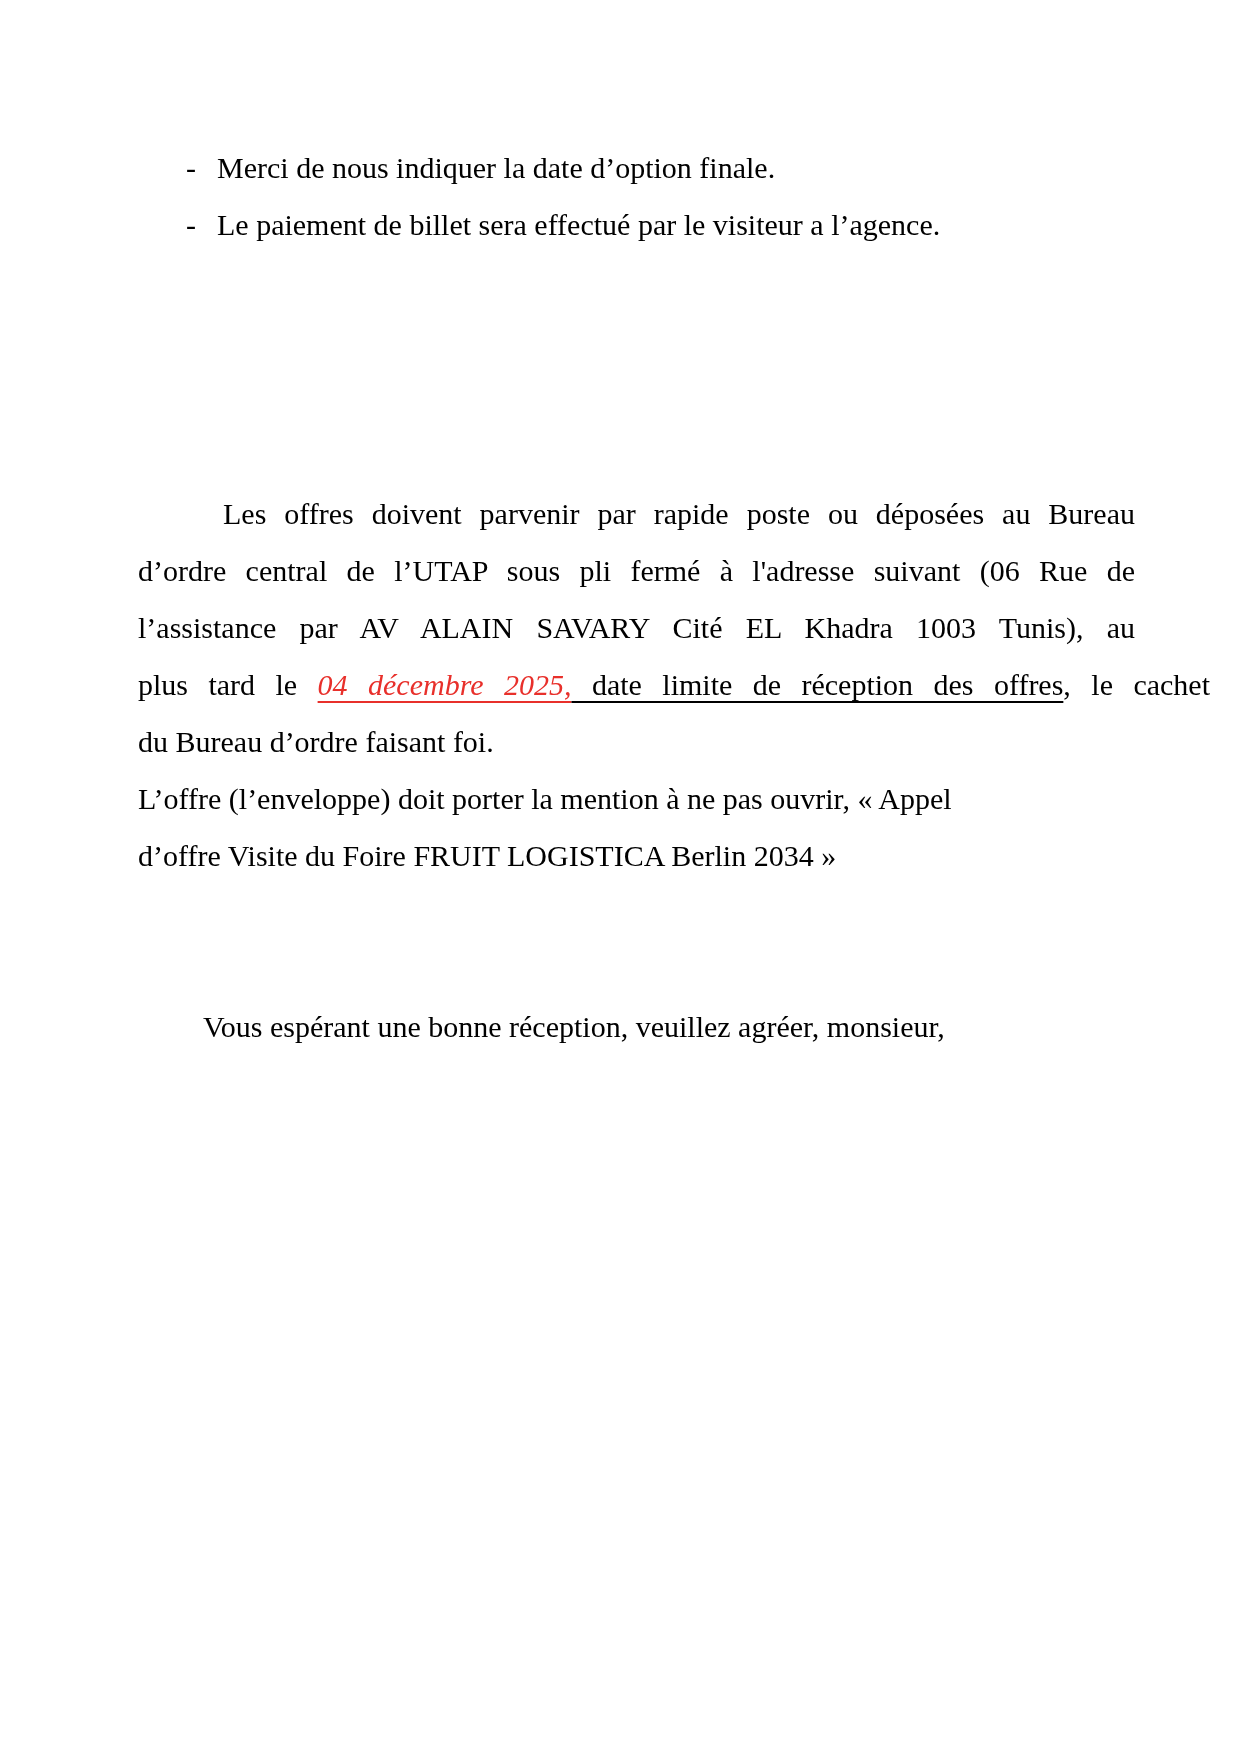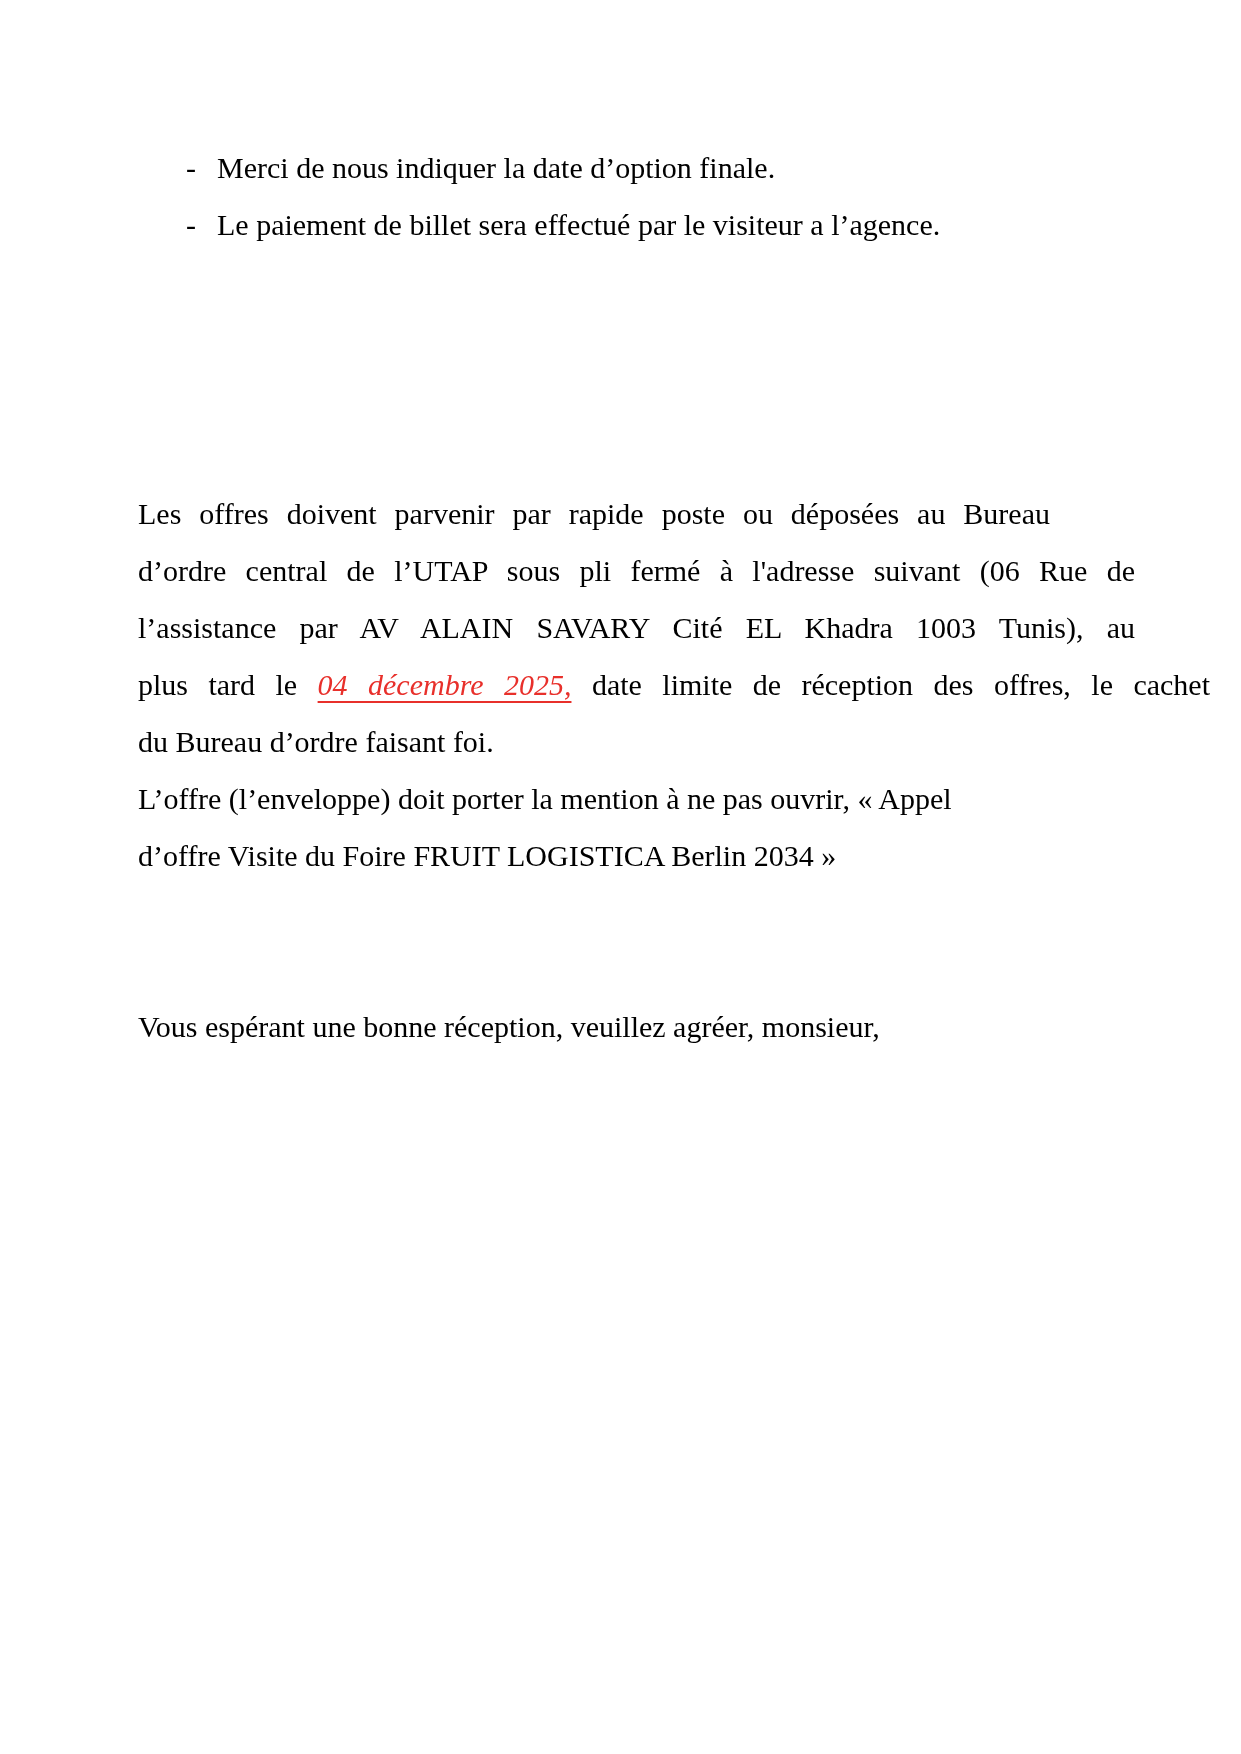--- a/index.html
+++ b/index.html
@@ -59,28 +59,31 @@
     line-height: 57px;
     white-space: nowrap;
   }
   .line.j {
     white-space: normal;
     text-align: justify;
     text-align-last: justify;
     width: 997px;
   }
   .line.j.indent {
+    margin-left: 85px;
     width: 912px;
   }
   .line.j.wide {
     width: 1072px;
   }
   .line.indent-sm {
+    margin-left: 65px;
   }
   .seg-underline {
+    text-decoration: underline;
     text-decoration-thickness: 2px;
     text-underline-offset: 6px;
   }
   .seg-red-underline {
     color: var(--red-color, #e8302b);
     text-decoration: underline;
     text-decoration-color: var(--red-color, #e8302b);
     text-decoration-thickness: 2px;
     text-underline-offset: 6px;
     font-style: italic;

